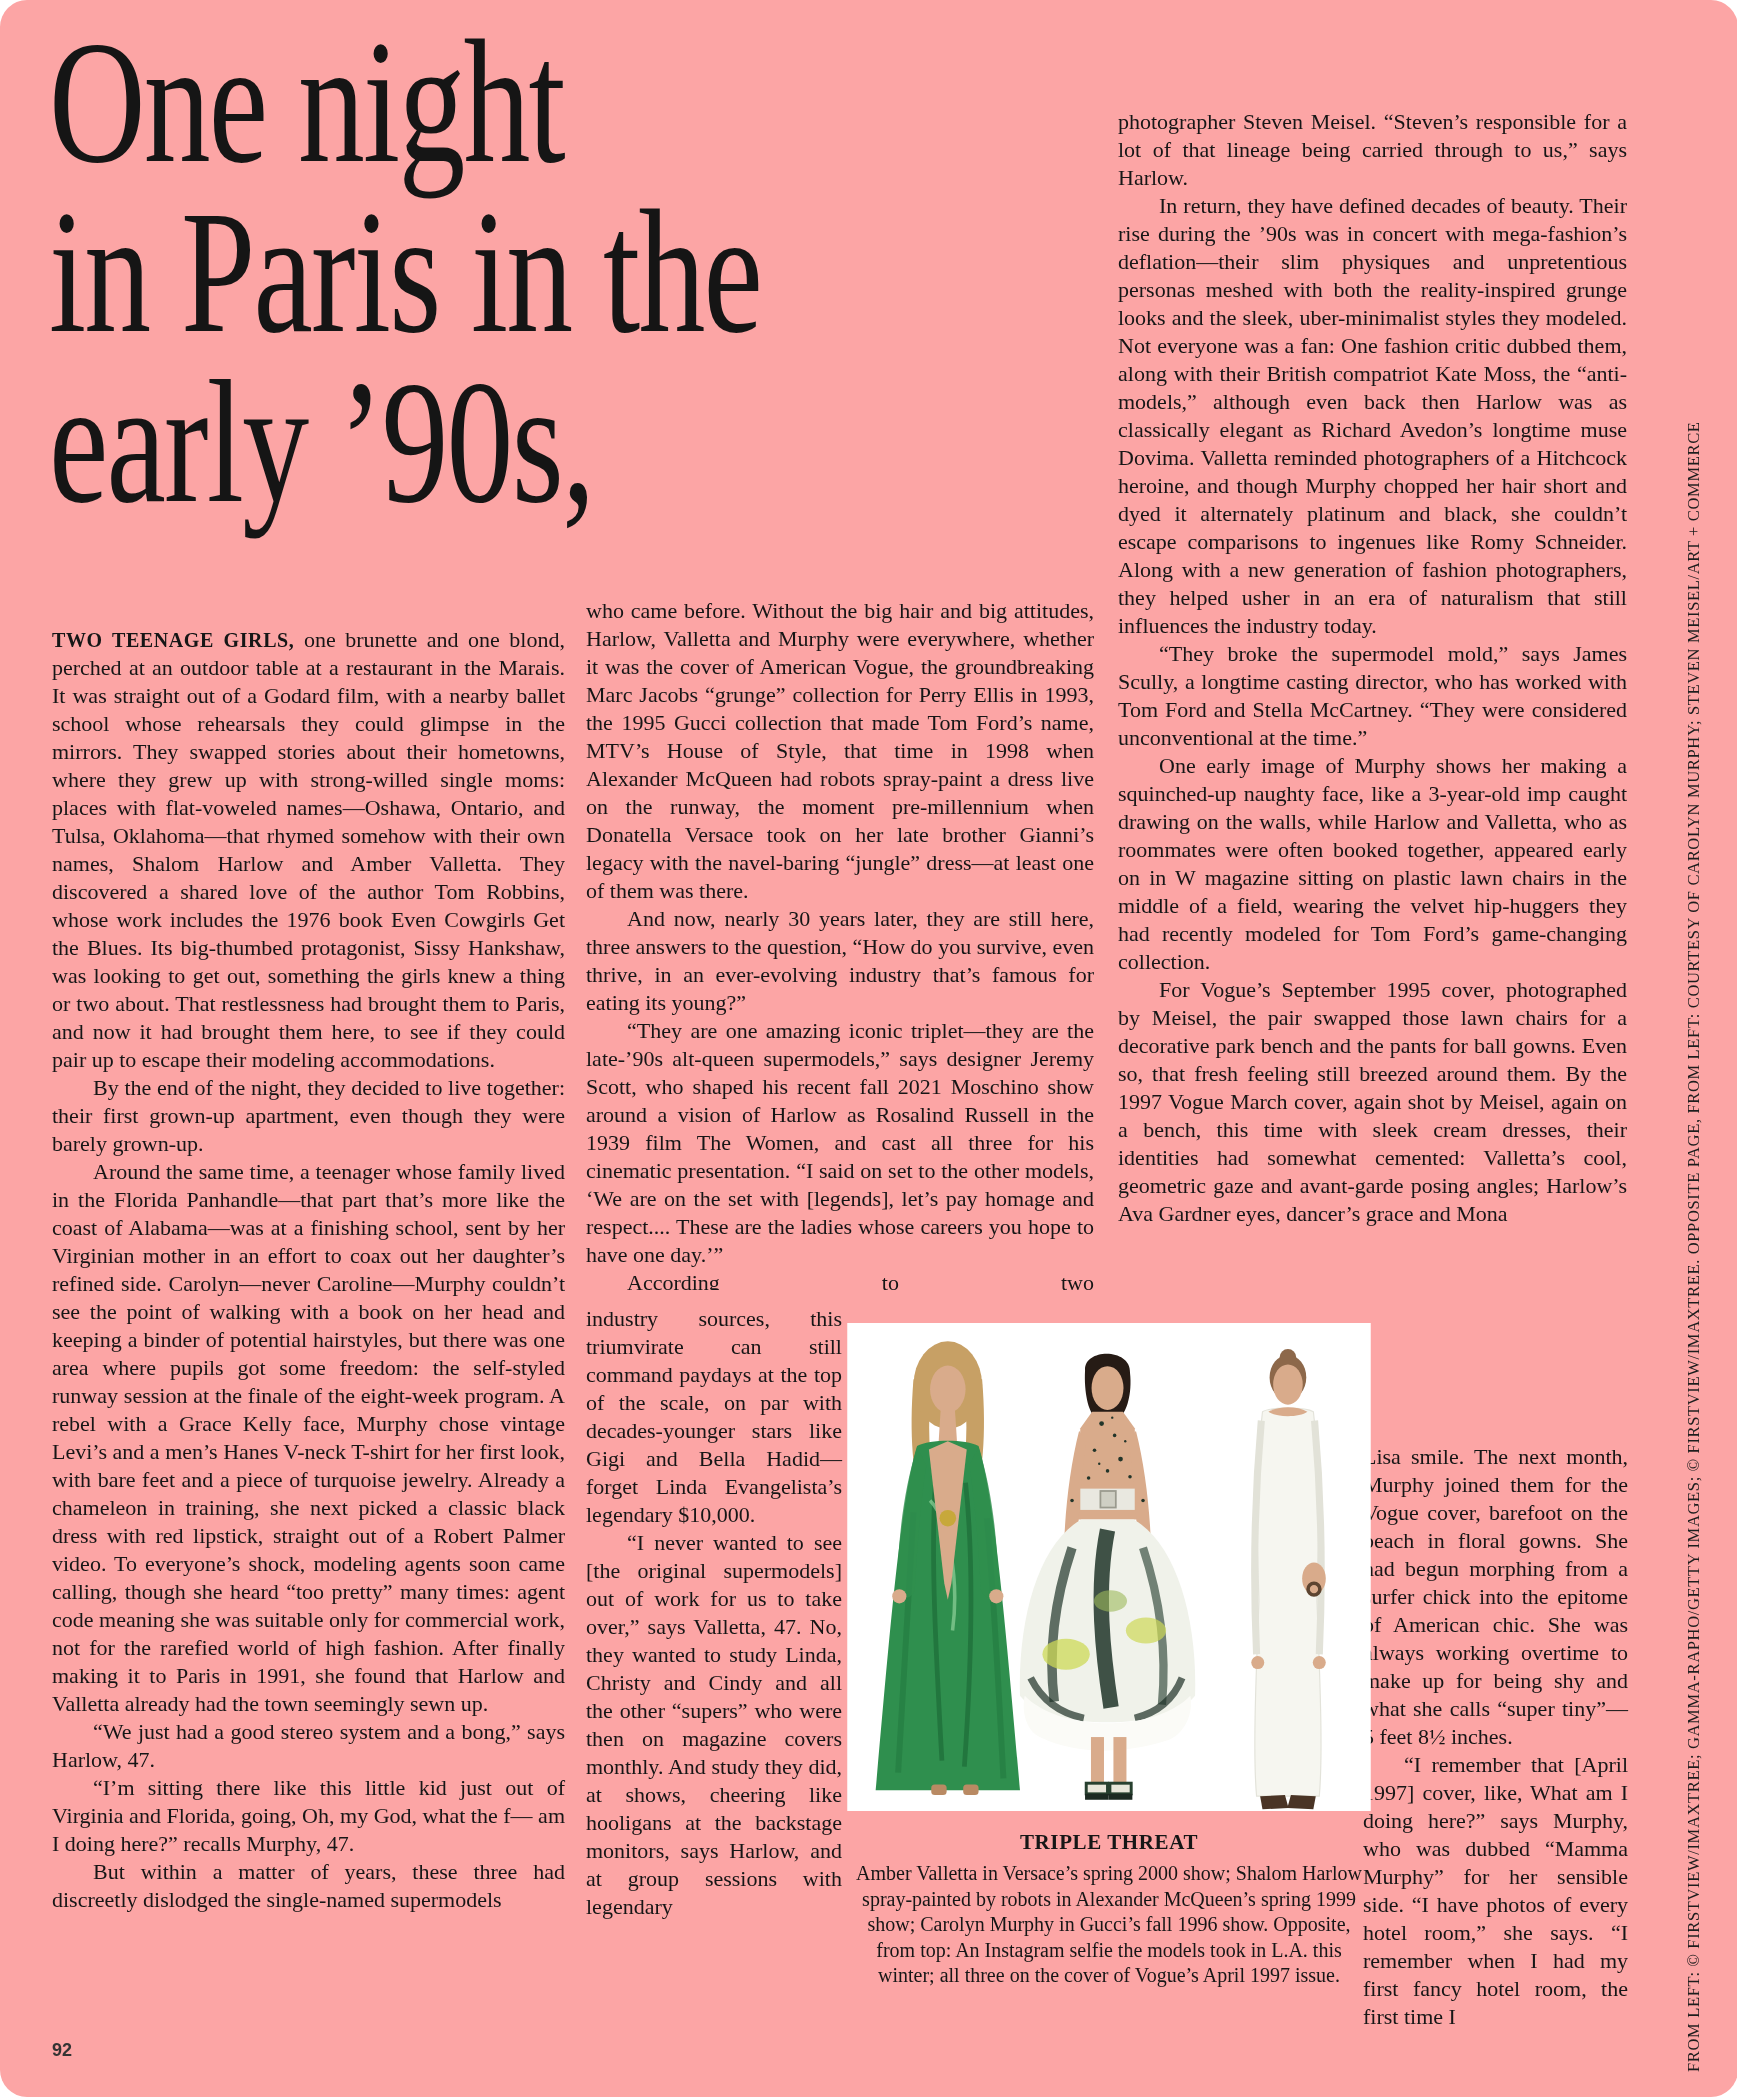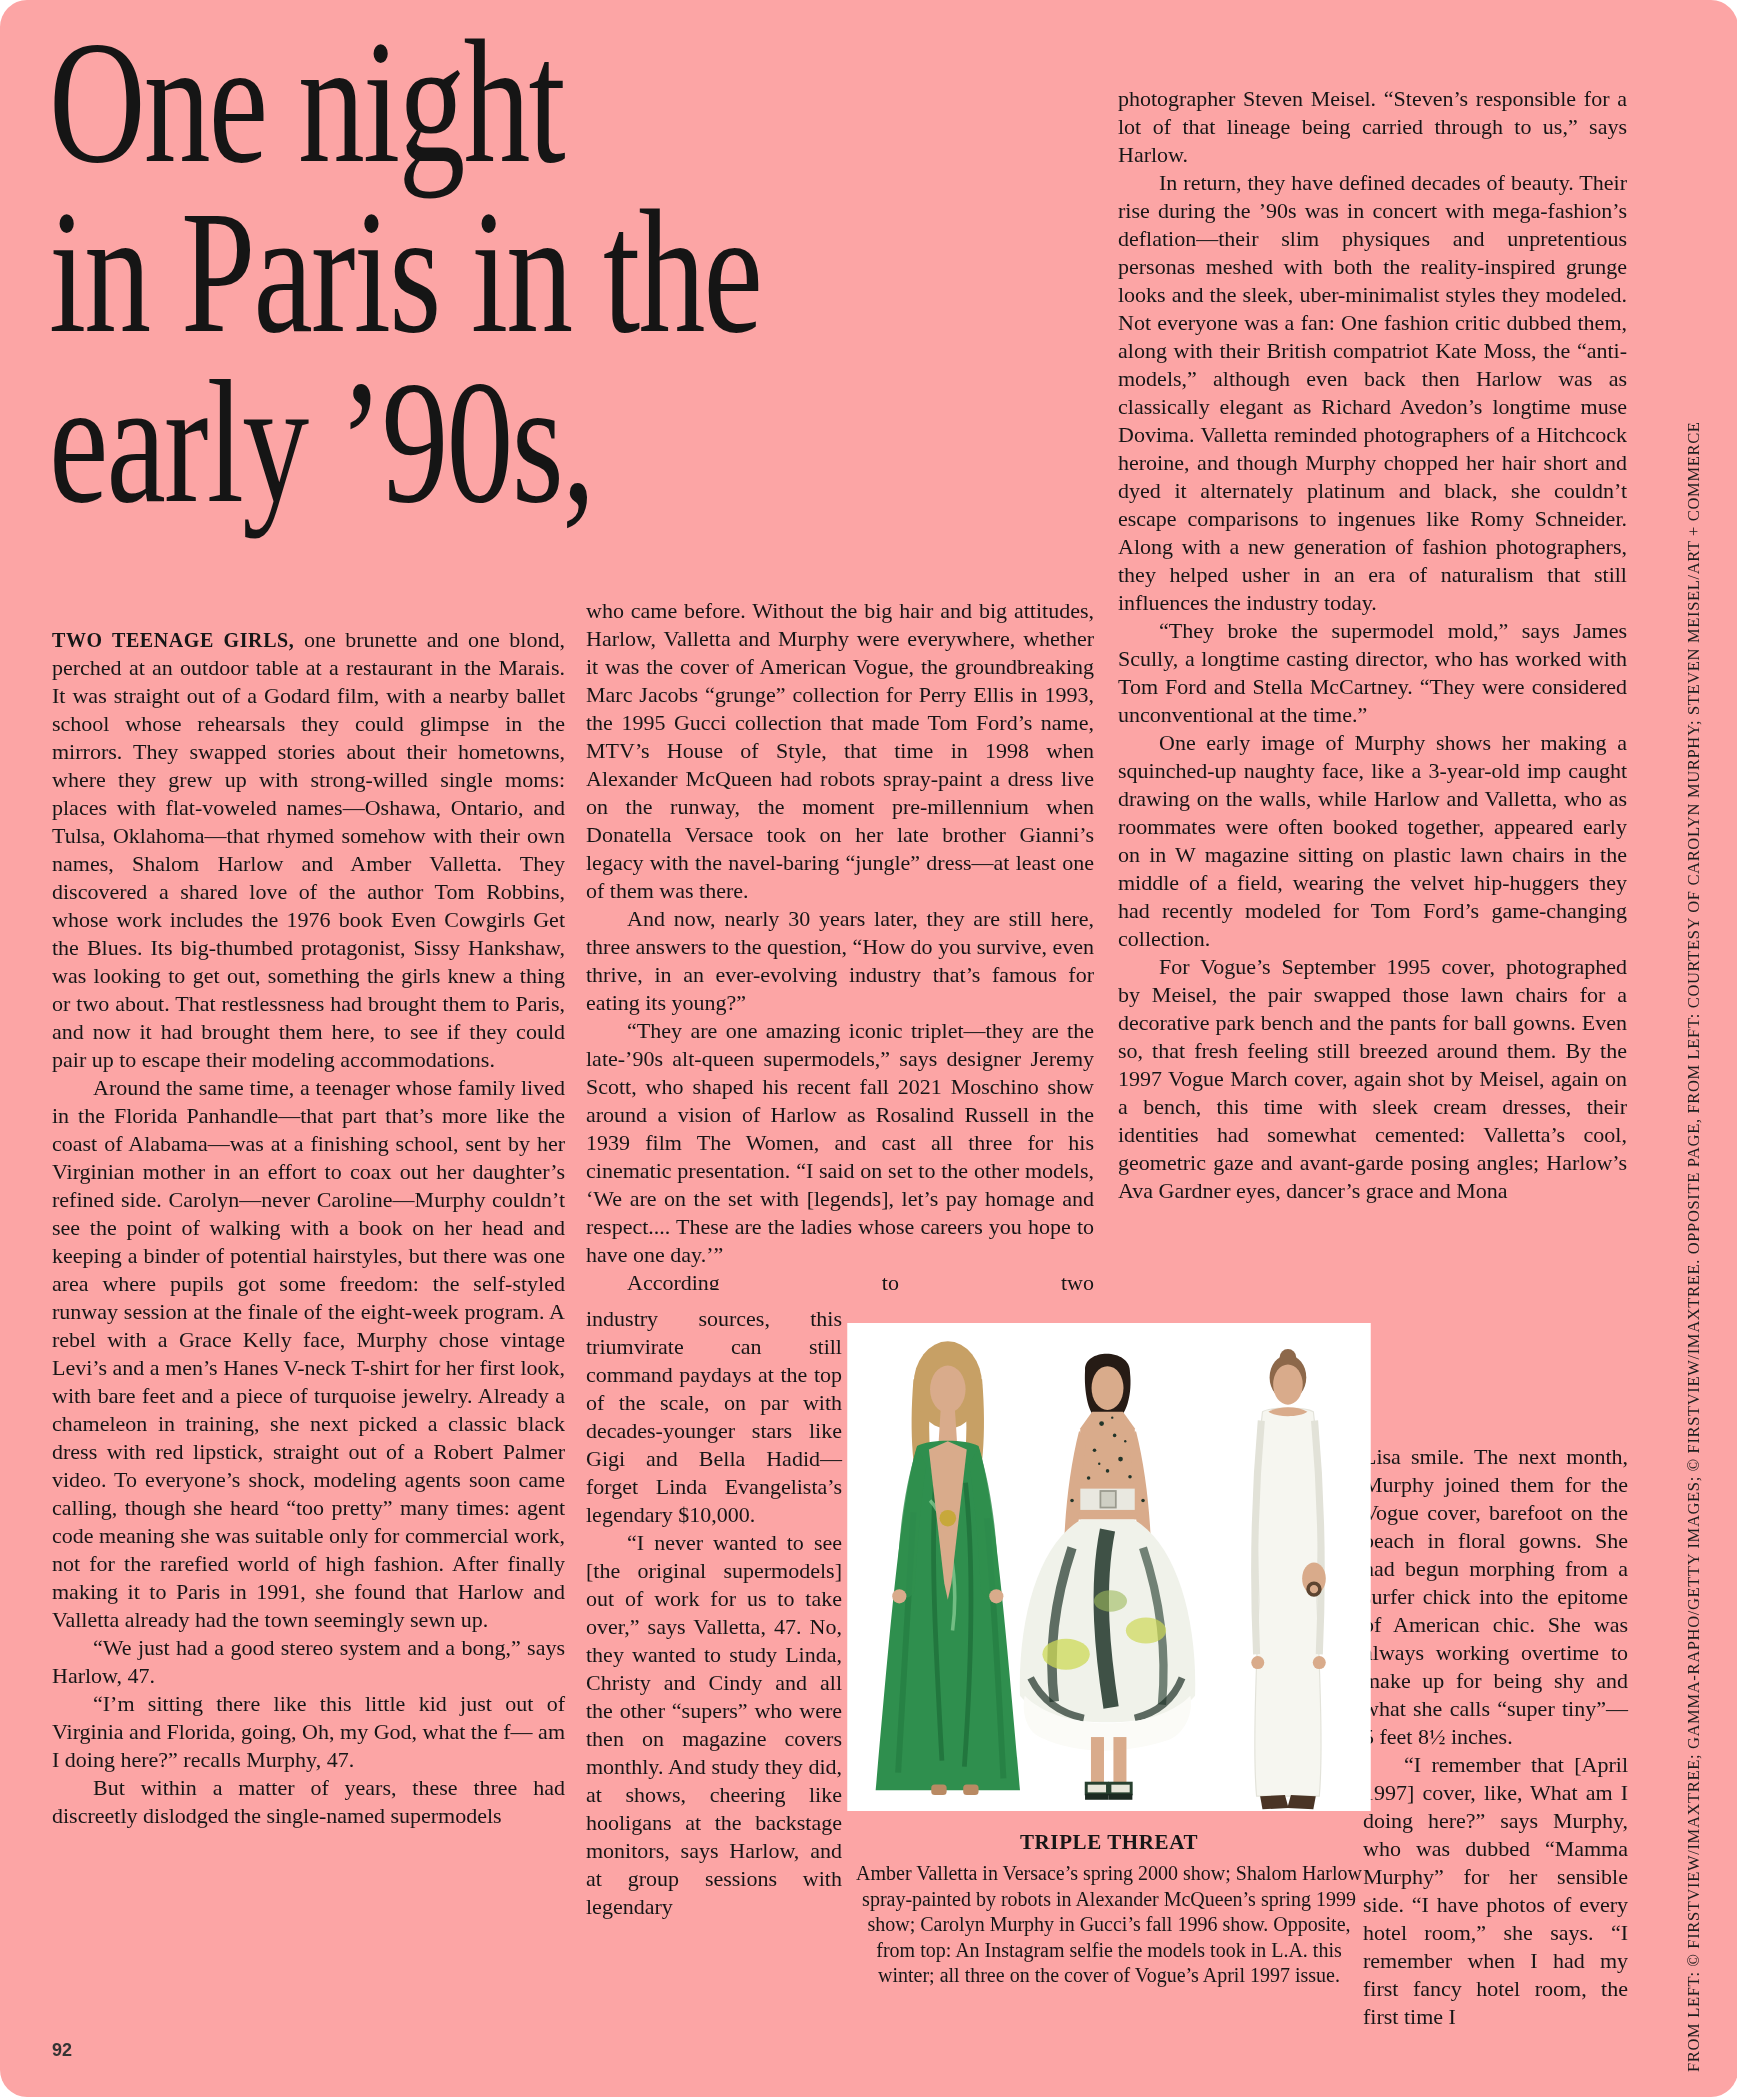--- a/index.html
+++ b/index.html
@@ -35,21 +35,21 @@
     text-align: justify;
     text-justify: inter-word;
     color: #161616;
   }
   .body-col p { margin: 0; }
   .body-col p.indent { text-indent: 41px; }
   .force-just { text-align-last: justify; }
   .col1 { left: 52px;  top: 626px; width: 513px; }
   .col2-wide   { left: 586px;  top: 597px; width: 508px; height: 693px; overflow: hidden; }
   .col2-narrow { left: 586px;  top: 1305px; width: 256px; }
-  .col3-wide   { left: 1118px; top: 85px;  width: 509px; height: 1332px; overflow: hidden; }
+  .col3-wide   { left: 1118px; top: 108px;  width: 509px; height: 1332px; overflow: hidden; }
   .col3-narrow { left: 1363px; top: 1443px; width: 265px; }
   .lead-in { font-weight: bold; font-size: 20px; letter-spacing: 0.6px; }
   
   .photo {
     position: absolute;
     left: 847px; top: 1323px;
     width: 524px; height: 488px;
     margin: 0;
   }
   
@@ -99,20 +99,21 @@
 <div class="page">
 
   <h1 class="headline" style="margin:0;">
     <span style="display:block">One night</span>
     <span style="display:block">in Paris in the</span>
     <span style="display:block">early ’90s,</span>
   </h1>
 
   <div class="body-col col1">
     <p><span class="lead-in">TWO TEENAGE GIRLS,</span><span> one brunette and one blond, perched at an outdoor table at a restaurant in the Marais. It was straight out of a Godard film, with a nearby ballet school whose rehearsals they could glimpse in the mirrors. They swapped stories about their hometowns, where they grew up with strong-willed single moms: places with flat-voweled names—Oshawa, Ontario, and Tulsa, Oklahoma—that rhymed somehow with their own names, Shalom Harlow and Amber Valletta. They discovered a shared love of the author Tom Robbins, whose work includes the 1976 book Even Cowgirls Get the Blues. Its big-thumbed protagonist, Sissy Hankshaw, was looking to get out, something the girls knew a thing or two about. That restlessness had brought them to Paris, and now it had brought them here, to see if they could pair up to escape their modeling accommodations.</span></p>
+    <p class="indent">By the end of the night, they decided to live together: their first grown-up apartment, even though they were barely grown-up.</p>
     <p class="indent">Around the same time, a teenager whose family lived in the Florida Panhandle—that part that’s more like the coast of Alabama—was at a finishing school, sent by her Virginian mother in an effort to coax out her daughter’s refined side. Carolyn—never Caroline—Murphy couldn’t see the point of walking with a book on her head and keeping a binder of potential hairstyles, but there was one area where pupils got some freedom: the self-styled runway session at the finale of the eight-week program. A rebel with a Grace Kelly face, Murphy chose vintage Levi’s and a men’s Hanes V-neck T-shirt for her first look, with bare feet and a piece of turquoise jewelry. Already a chameleon in training, she next picked a classic black dress with red lipstick, straight out of a Robert Palmer video. To everyone’s shock, modeling agents soon came calling, though she heard “too pretty” many times: agent code meaning she was suitable only for commercial work, not for the rarefied world of high fashion. After finally making it to Paris in 1991, she found that Harlow and Valletta already had the town seemingly sewn up.</p>
     <p class="indent">“We just had a good stereo system and a bong,” says Harlow, 47.</p>
     <p class="indent">“I’m sitting there like this little kid just out of Virginia and Florida, going, Oh, my God, what the f— am I doing here?” recalls Murphy, 47.</p>
     <p class="indent">But within a matter of years, these three had discreetly dislodged the single-named supermodels</p>
   </div>
 
   <div class="body-col col2-wide">
     <p>who came before. Without the big hair and big attitudes, Harlow, Valletta and Murphy were everywhere, whether it was the cover of American Vogue, the groundbreaking Marc Jacobs “grunge” collection for Perry Ellis in 1993, the 1995 Gucci collection that made Tom Ford’s name, MTV’s House of Style, that time in 1998 when Alexander McQueen had robots spray-paint a dress live on the runway, the moment pre-millennium when Donatella Versace took on her late brother Gianni’s legacy with the navel-baring “jungle” dress—at least one of them was there.</p>
     <p class="indent">And now, nearly 30 years later, they are still here, three answers to the question, “How do you survive, even thrive, in an ever-evolving industry that’s famous for eating its young?”</p>
     <p class="indent">“They are one amazing iconic triplet—they are the late-’90s alt-queen supermodels,” says designer Jeremy Scott, who shaped his recent fall 2021 Moschino show around a vision of Harlow as Rosalind Russell in the 1939 film The Women, and cast all three for his cinematic presentation. “I said on set to the other models, ‘We are on the set with [legends], let’s pay homage and respect.... These are the ladies whose careers you hope to have one day.’”</p>

